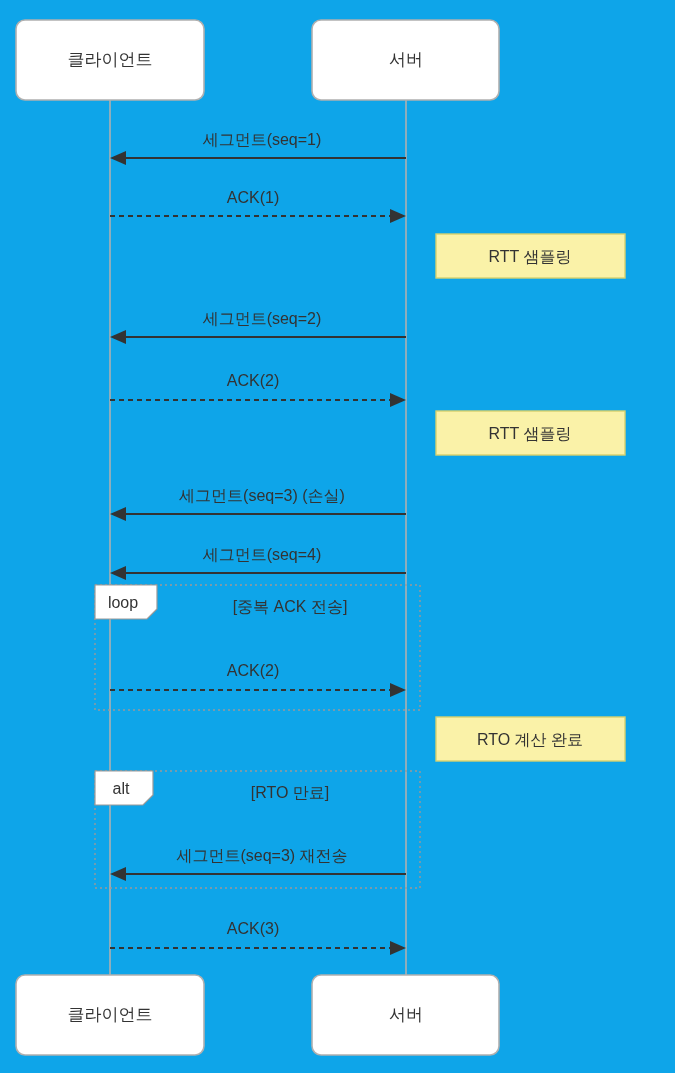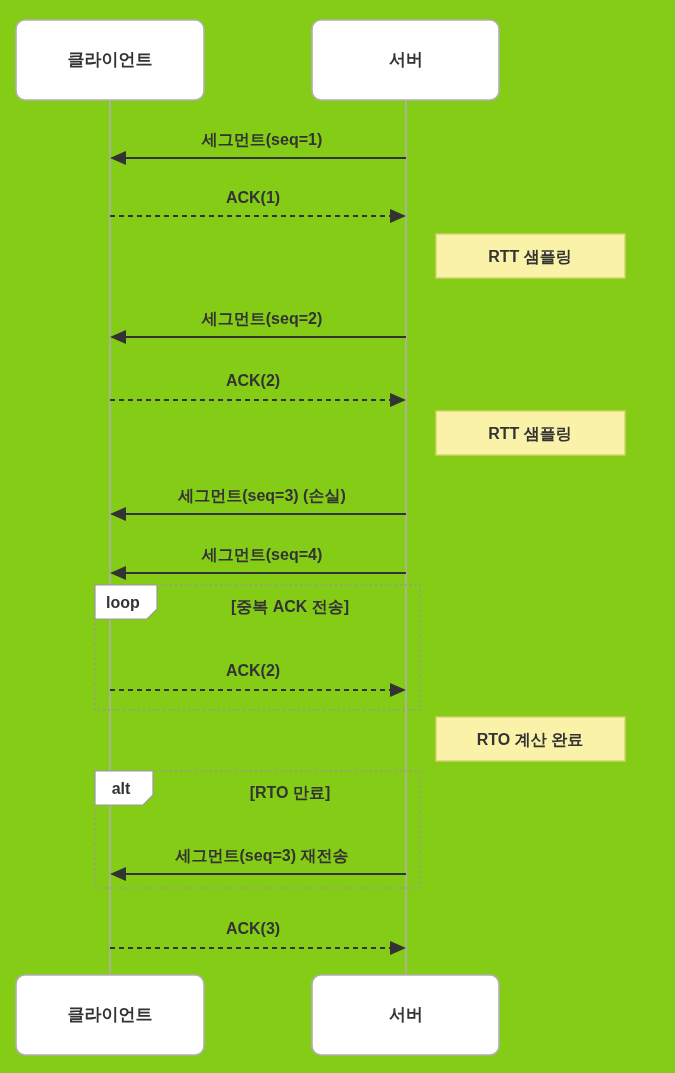--- a/index.html
+++ b/index.html
@@ -7,23 +7,22 @@
     padding: 0;
     background: #ffffff;
   }
   body {
     font-family: "Liberation Sans", "DejaVu Sans", sans-serif;
   }
   #diagram-root {
     position: relative;
     width: 675px;
     height: 1073px;
-    background: #84cc16;
+    background: #0ea5e9;
     overflow: hidden;
-    font-weight: bold;
   }
   svg#seq-svg {
     position: absolute;
     left: 0;
     top: 0;
     width: 675px;
     height: 1073px;
     display: block;
   }
   .participant-box {

